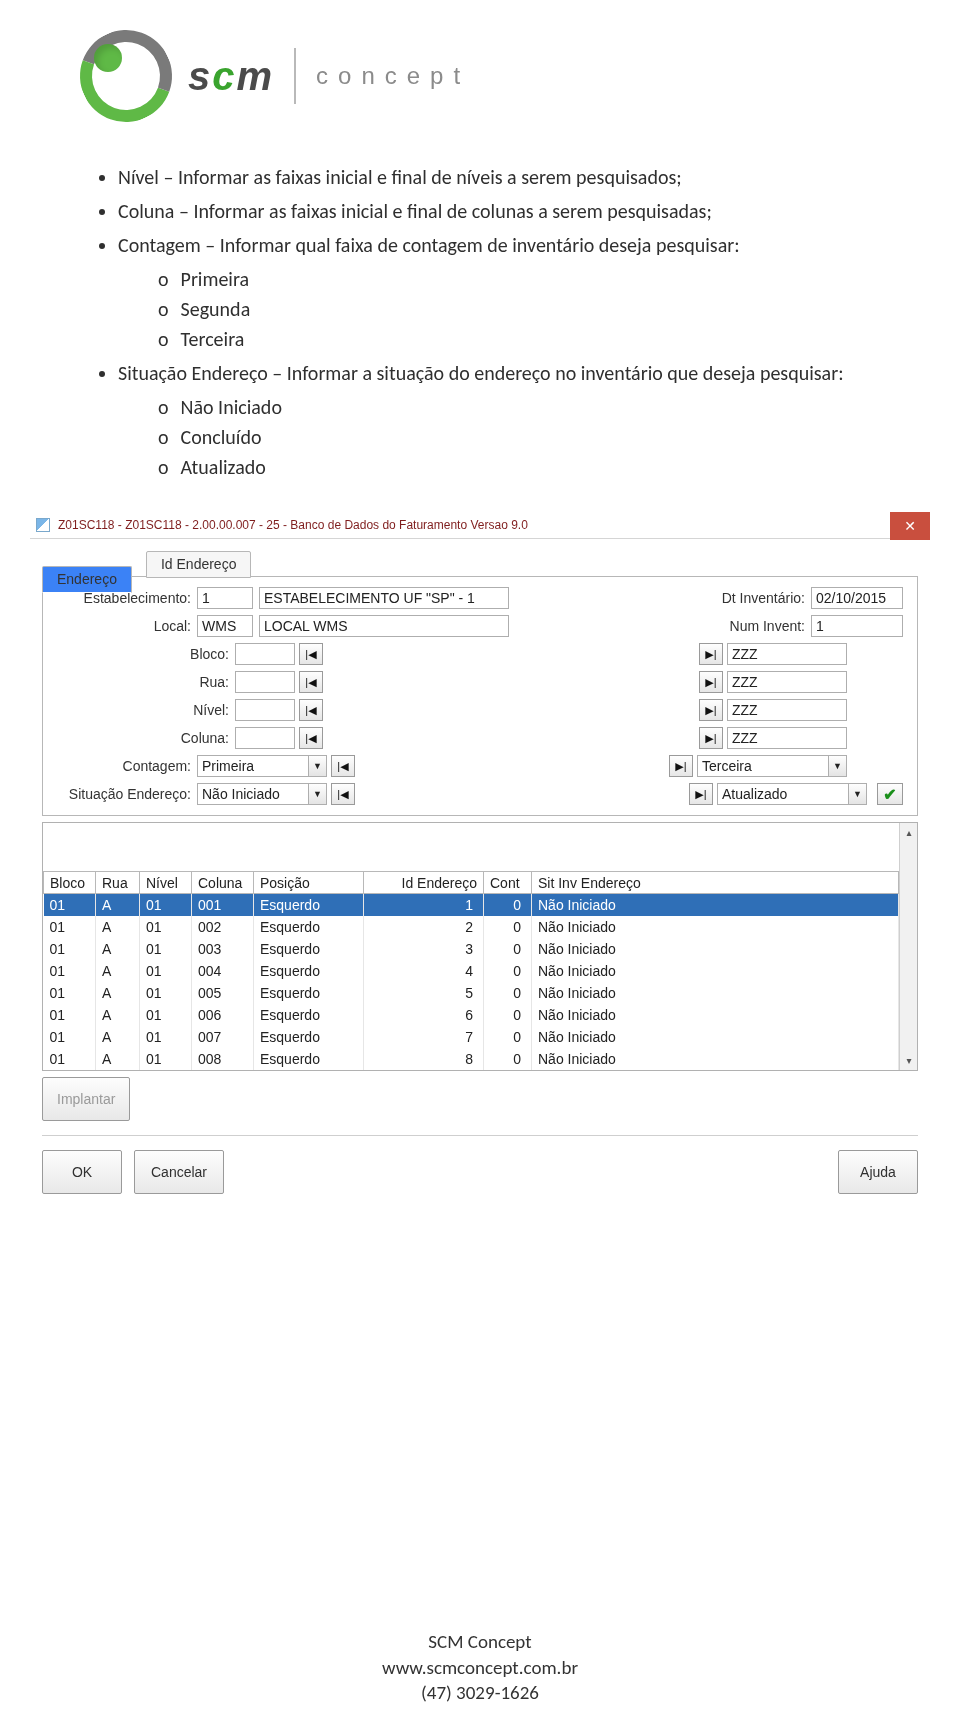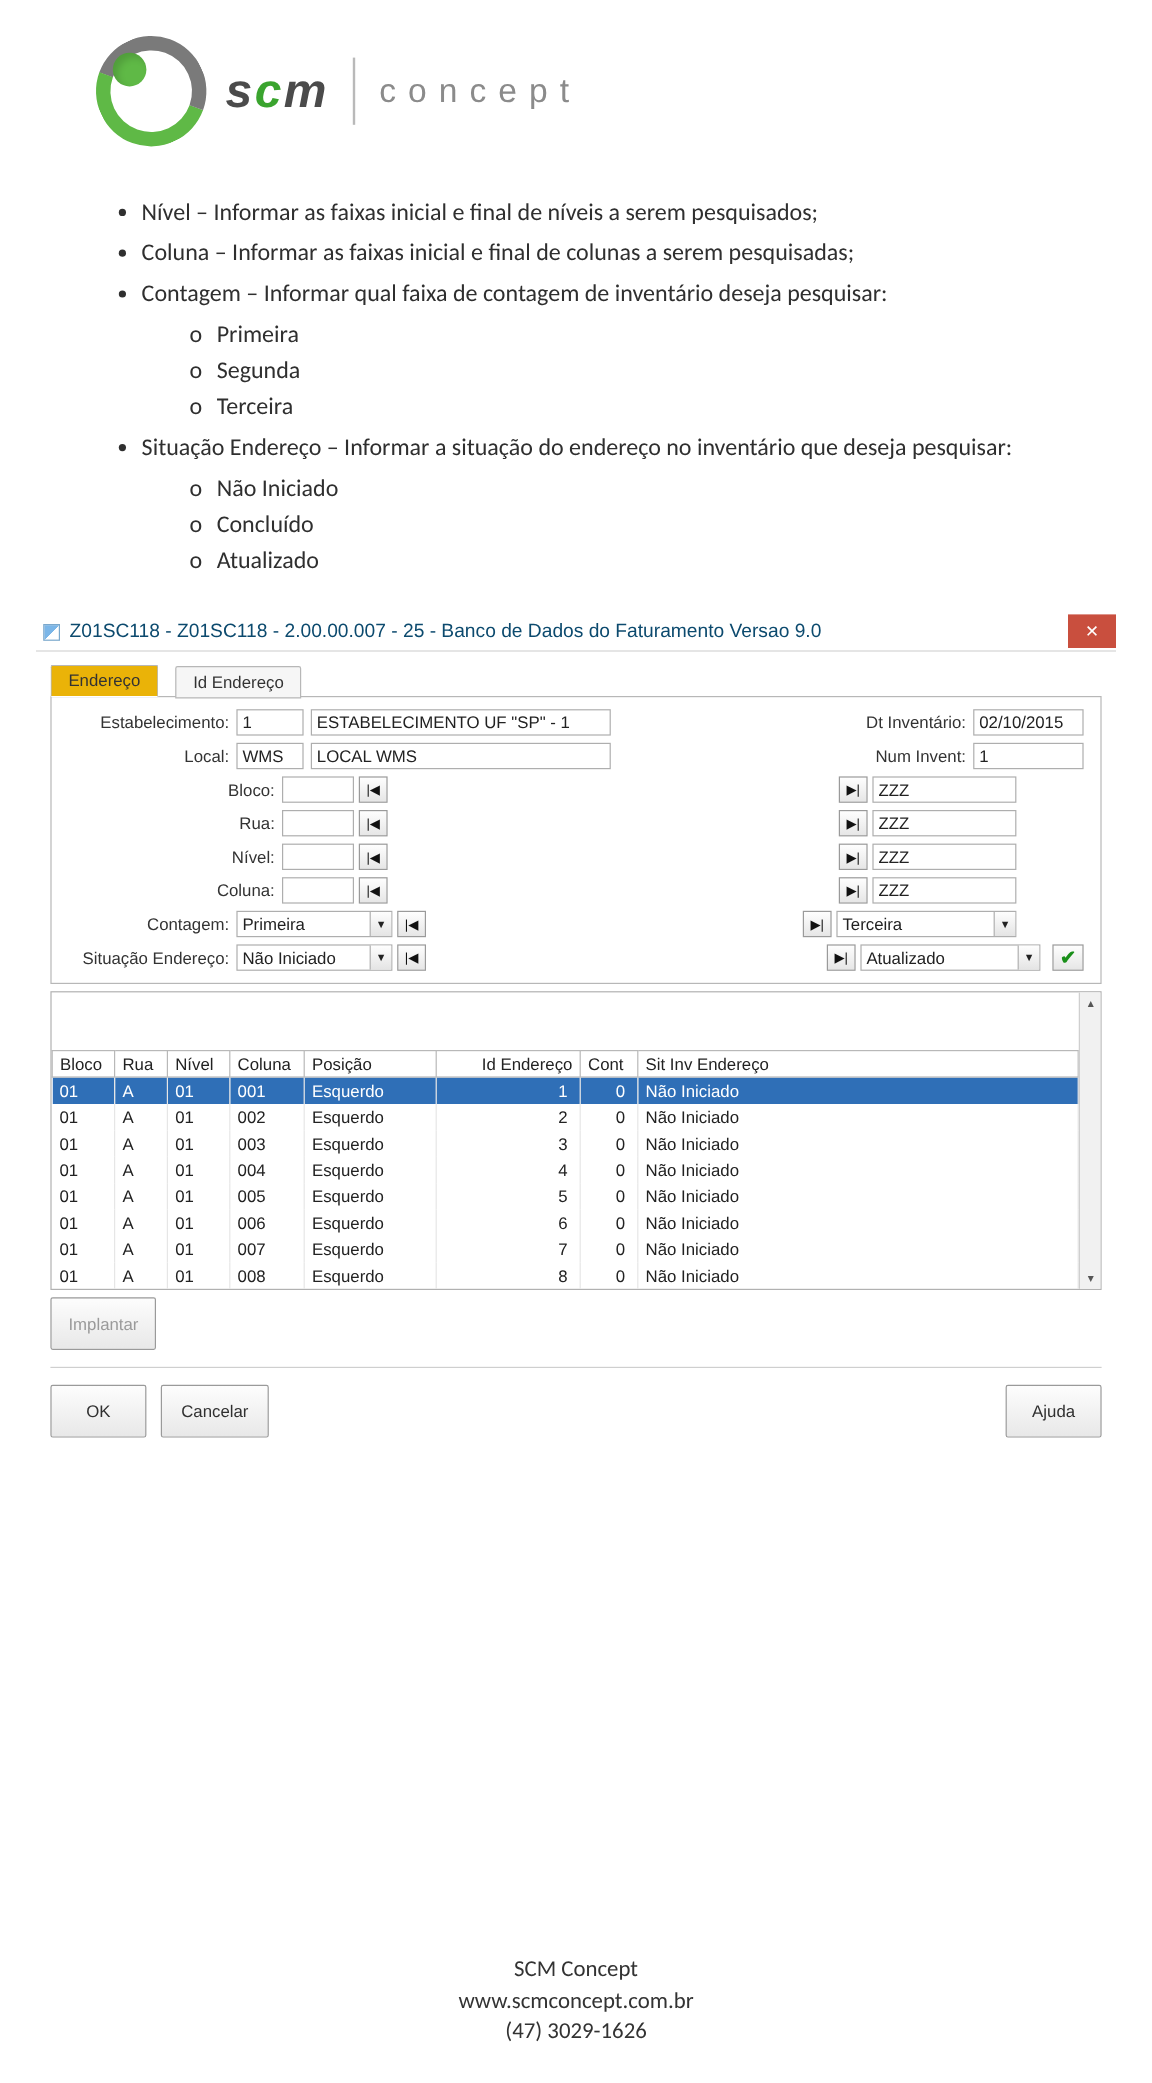--- a/index.html
+++ b/index.html
@@ -44,21 +44,21 @@
     font-weight: 700;
     font-style: italic;
     font-size: 40px;
     letter-spacing: 2px;
     color: #4b4b4b;
   }
   .logo-scm .g { color: #3aa42e; }
   .logo-divider { width: 2px; height: 56px; background: #b9b9b9; }
   .logo-concept {
     font-family: Arial, sans-serif;
-    font-size: 28px;
+    font-size: 24px;
     letter-spacing: 10px;
     color: #8b8b8b;
   }
 
   
   .bullets { font-size: 20px; line-height: 1.5; }
   ul.top { list-style: disc; padding-left: 28px; margin: 0 0 30px 0; }
   ul.top > li { margin-bottom: 4px; }
   ul.sub { list-style: none; padding-left: 40px; margin: 4px 0 4px 0; }
   ul.sub > li::before { content: "o"; margin-right: 12px; }
@@ -75,43 +75,43 @@
     background: #fff;
     border-bottom: 1px solid #d5d5d5;
     padding: 6px 0 6px 6px;
     position: relative;
   }
   .titlebar .win-icon {
     width: 14px; height: 14px; margin-right: 8px;
     background: linear-gradient(135deg,#7bb6e8 50%, #fff 50%);
     border: 1px solid #7aa8cc;
   }
-  .titlebar .ttl { color: #0c4a6e; font-size: 16px; }
+  .titlebar .ttl { color: #7f1d1d; font-size: 12px; }
   .titlebar .close {
     position: absolute; right: 0; top: 0;
     width: 40px; height: 28px;
     background: #c94f3e; color: #fff;
     display: flex; align-items: center; justify-content: center;
     font-size: 14px;
   }
 
   .tabs {
     display: flex;
     padding: 10px 12px 0 12px;
   }
   .tab {
     padding: 4px 14px 5px 14px;
     font-size: 14px;
     color: #333;
     border: 1px solid #b7b7b7;
     border-bottom: 1px solid #fff;
-    background: #eab308;
+    background: #3b82f6;
     margin-right: 14px;
     position: relative;
-    top: 1px;
+    top: 17px;
     border-radius: 2px 2px 0 0;
   }
   .tab.inactive {
     border-bottom: 1px solid #b7b7b7;
     background: #f6f6f6;
     top: 2px;
   }
 
   .panel {
     margin: 0 12px;

